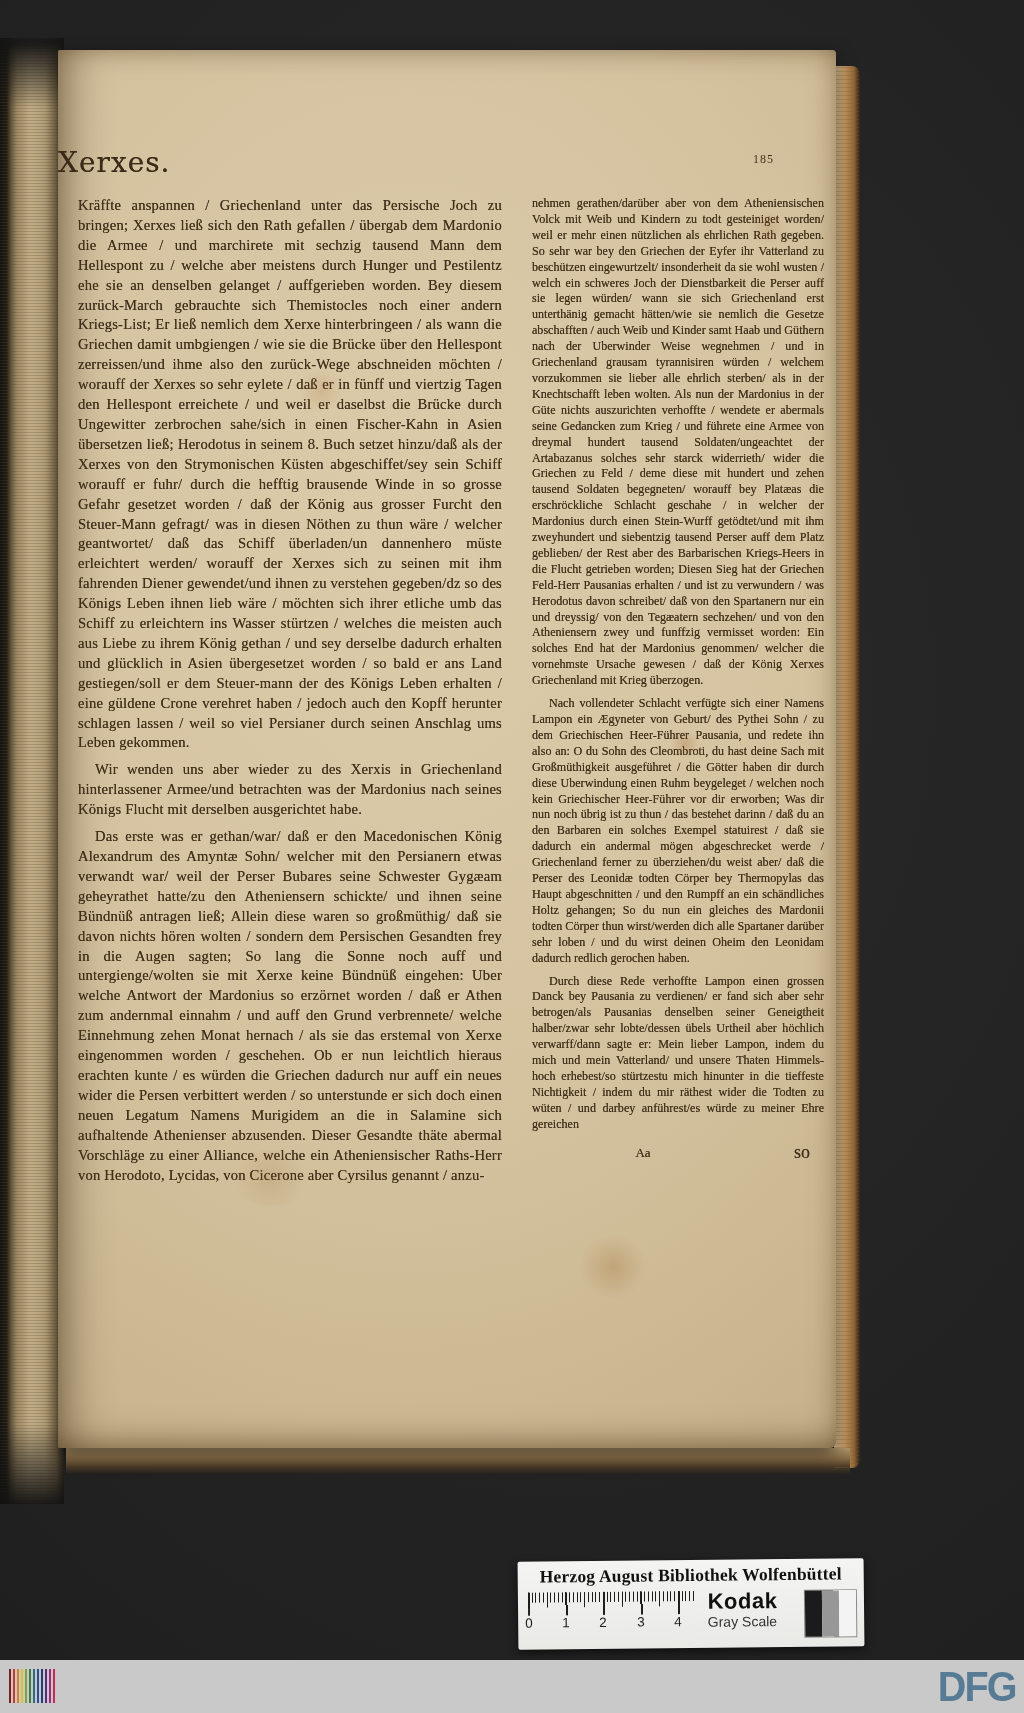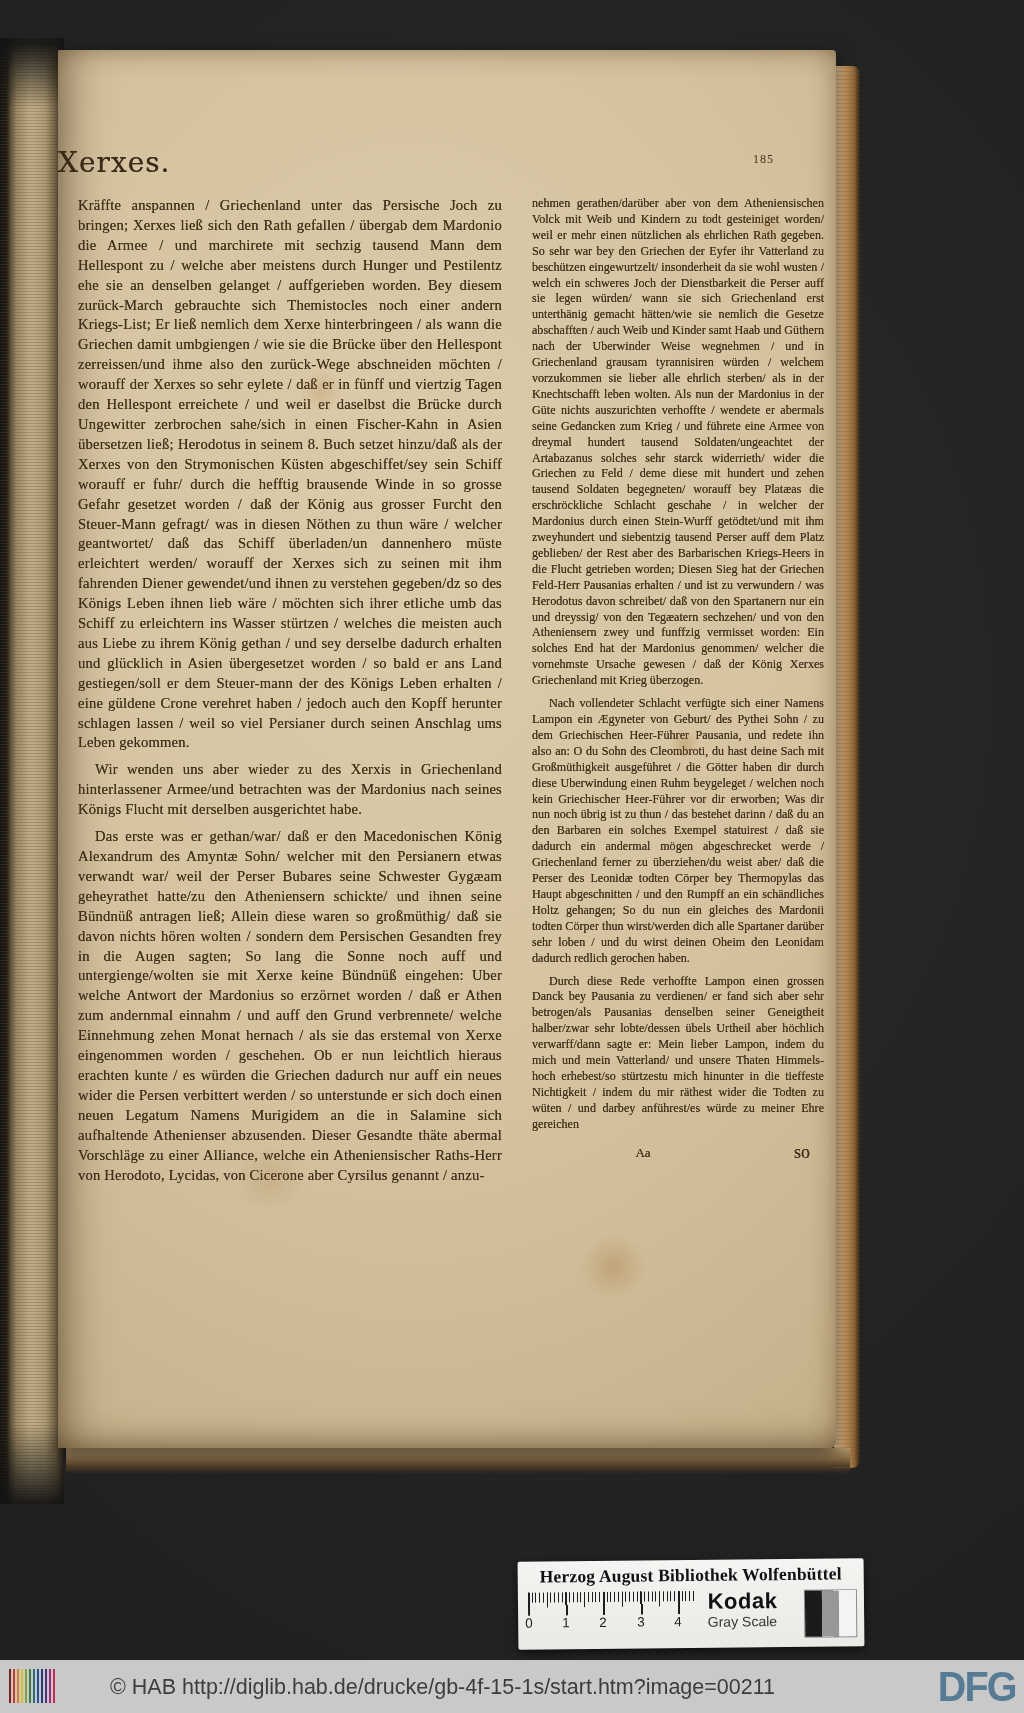--- a/index.html
+++ b/index.html
@@ -190,17 +190,16 @@
         <span style="background: rgb(216, 195, 42);"></span>
         <span style="background: rgb(125, 163, 60);"></span>
         <span style="background: rgb(60, 122, 70);"></span>
         <span style="background: rgb(42, 110, 122);"></span>
         <span style="background: rgb(42, 78, 154);"></span>
         <span style="background: rgb(38, 58, 122);"></span>
         <span style="background: rgb(90, 42, 122);"></span>
         <span style="background: rgb(154, 42, 122);"></span>
         <span style="background: rgb(196, 42, 90);"></span>
       </div>
-    <a href="#" class="copyright">© HAB http://diglib.hab.de/drucke/gb-4f-15-1s/start.htm?image=00211</a>
     <div class="dfg">DFG</div>
   </div>
 
 </div>
 
 </body></html>

